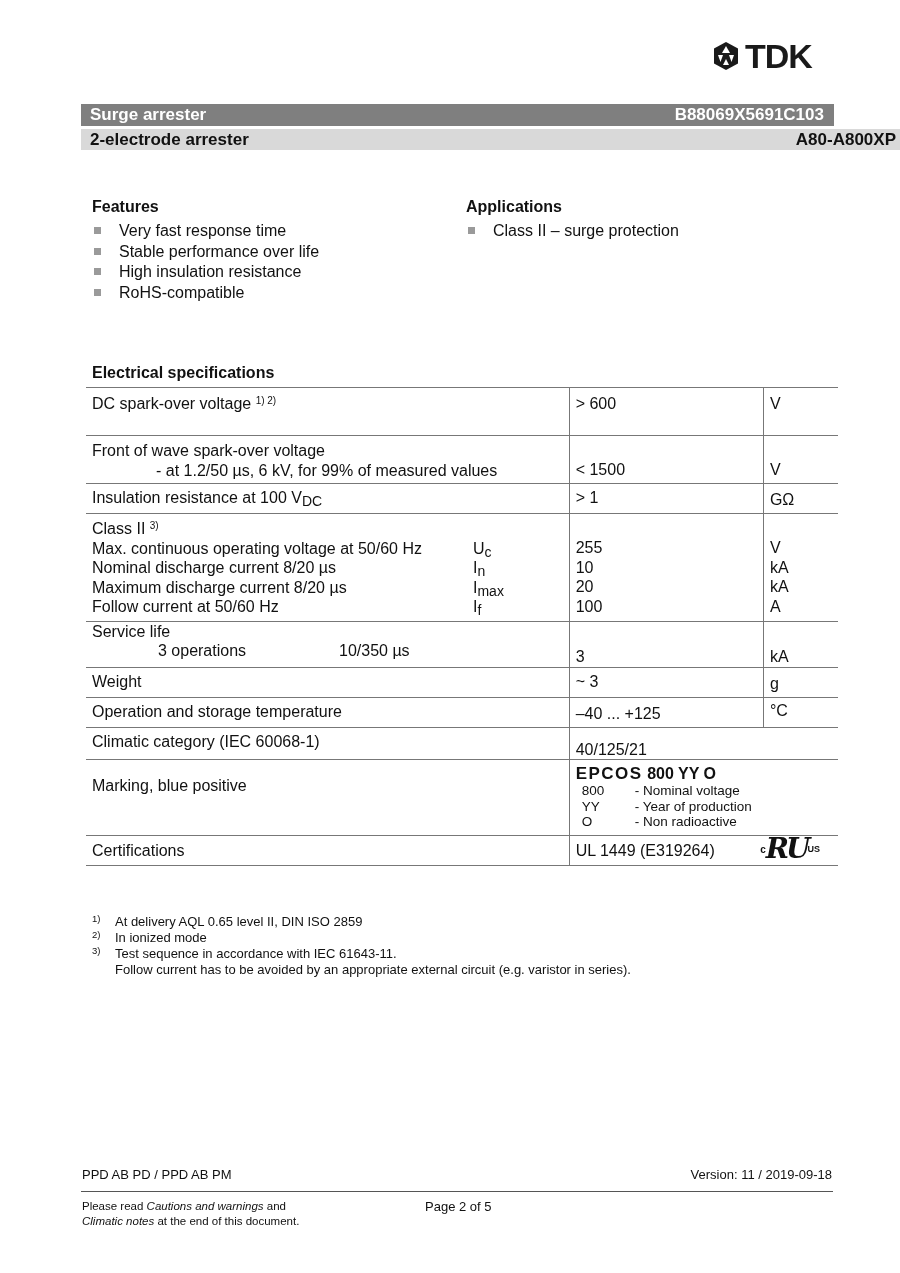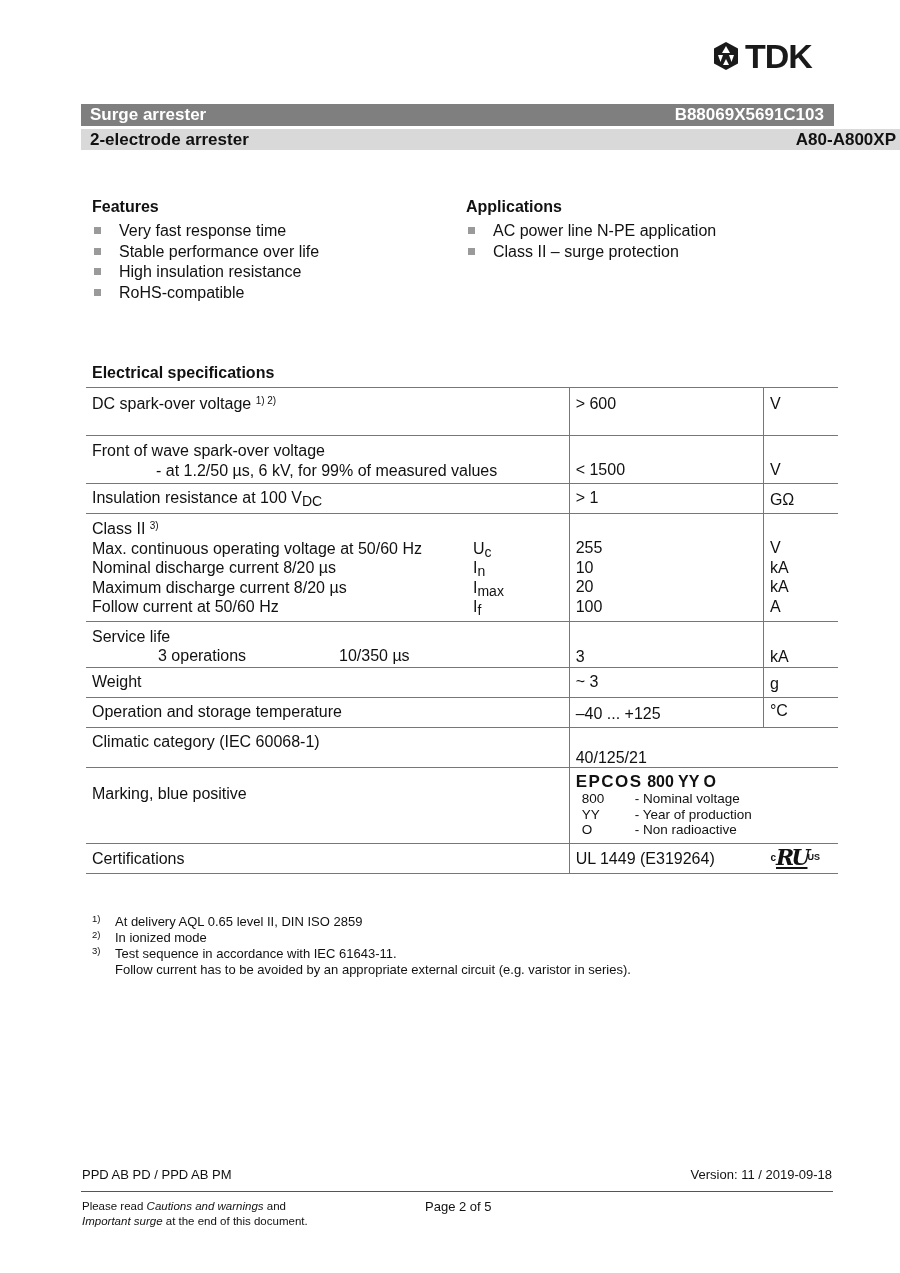--- a/index.html
+++ b/index.html
@@ -41,21 +41,21 @@
     sup.fn { font-size: 10px; vertical-align: top; position: relative; top: -3px; }
     sub.s { font-size: 14px; vertical-align: baseline; position: relative; top: 3px; }
 
     .epcos { font-size: 17px; font-weight: bold; letter-spacing: 1.5px; }
     .epcos-code { font-size: 16px; font-weight: bold; }
     .mark-line { font-size: 13.5px; line-height: 15.5px; display: flex; margin-left: 6px; }
     .mark-line .k { width: 53px; }
 
     .ul-logo { position: absolute; right: 18px; top: 3px; display: flex; align-items: flex-end; font-weight: bold; }
     .ul-logo .c { font-size: 10px; }
-    .ul-logo .ru { font-size: 22px; font-style: italic; letter-spacing: -3px; line-height: 20px; font-family: "DejaVu Serif", serif; text-decoration: underline; }
+    .ul-logo .ru { font-size: 28px; font-style: italic; letter-spacing: -3px; line-height: 20px; font-family: "DejaVu Serif", serif; }
     .ul-logo .us { font-size: 9px; }
 
     
     .fnotes { left: 92px; top: 914px; font-size: 13px; line-height: 16px; }
     .fnotes .fn-row { display: flex; }
     .fnotes .fn-mark { width: 23px; font-size: 9.5px; position: relative; top: -3px; }
 
     
     .footer-left { left: 82px; top: 1167px; font-size: 13px; }
     .footer-right { right: 68px; top: 1167px; font-size: 13px; }
@@ -93,21 +93,20 @@
     <li><span class="bullet"></span><span>Very fast response time</span></li>
     <li><span class="bullet"></span><span>Stable performance over life</span></li>
     <li><span class="bullet"></span><span>High insulation resistance</span></li>
     <li><span class="bullet"></span><span>RoHS-compatible</span></li>
   </ul>
 </div>
 
 <div class="abs" style="left:466px; top:198px;">
   <div class="section-head">Applications</div>
   <ul class="blist" style="margin-top:5px;">
-    <li><span class="bullet"></span><span>AC power line N-PE application</span></li>
     <li><span class="bullet"></span><span>Class II – surge protection</span></li>
   </ul>
 </div>
 
 <div class="abs spec-title">Electrical specifications</div>
 
 <table class="spec">
 
   <tbody>
       <tr style="height:48px;">
@@ -148,21 +147,21 @@
     </td>
     <td class="c3" style="padding-top:24px;">
       <div>V</div>
       <div>kA</div>
       <div>kA</div>
       <div>A</div>
     </td>
   </tr>
 
   <tr style="height:46px;">
-    <td class="c1" style="padding-top:5px;">
+    <td class="c1" style="">
       <div>Service life</div>
       <div class="rowrel" style="padding-left:66px;"><span>3  operations</span><span style="position:absolute; left:247px;">10/350 µs</span></div>
     </td>
     <td class="c2" style="padding-top:25px;">3</td>
     <td class="c3" style="padding-top:25px;">kA</td>
   </tr>
 
   <tr style="height:30px;">
     <td class="c1" style="padding-top:4px;">Weight</td>
     <td class="c2" style="padding-top:4px;">~ 3</td>
@@ -170,21 +169,21 @@
   </tr>
 
   <tr style="height:30px;">
     <td class="c1" style="padding-top:4px;">Operation and storage temperature</td>
     <td class="c2" style="padding-top:6px;">–40 ... +125</td>
     <td class="c3" style="padding-top:3px;">°C</td>
   </tr>
 
   <tr style="height:30px;">
     <td class="c1" style="padding-top:4px;">Climatic category (IEC 60068-1)</td>
-    <td class="c2" colspan="2" style="padding-top:20px; width:auto;">40/125/21</td>
+    <td class="c2" colspan="2" style="padding-top:12px; width:auto;">40/125/21</td>
   </tr>
 
   <tr style="height:76px;">
     <td class="c1" style="padding-top:16px;">Marking, blue positive</td>
     <td class="c2" colspan="2" style="padding-top:4px; padding-bottom:4px;">
       <div style="line-height:19px;"><span class="epcos">EPCOS</span> <span class="epcos-code">800 YY O</span></div>
       <div class="mark-line">
             <span class="k">800</span>
             <span>- Nominal voltage</span>
           </div>
@@ -230,15 +229,15 @@
       <span class="fn-mark"></span>
       <span>Follow current has to be avoided by an appropriate external circuit (e.g. varistor in series).</span>
     </div>
 </div>
 
 <div class="abs footer-left">PPD AB PD / PPD AB PM</div>
 <div class="abs footer-right">Version: 11 / 2019-09-18</div>
 <div class="abs footer-line"></div>
 <div class="abs footer-note">
   <div><span>Please read </span><i>Cautions and warnings</i><span> and</span></div>
-  <div><i>Important surge</i><span> at the end of this document.</span></div>
+  <div><i>Climatic notes</i><span> at the end of this document.</span></div>
 </div>
 <div class="abs footer-page">Page 2 of 5</div>
 
 </body></html>

